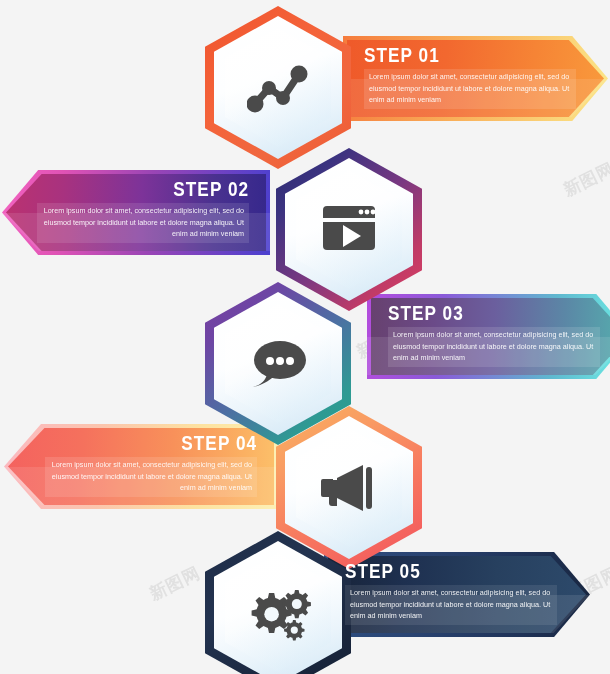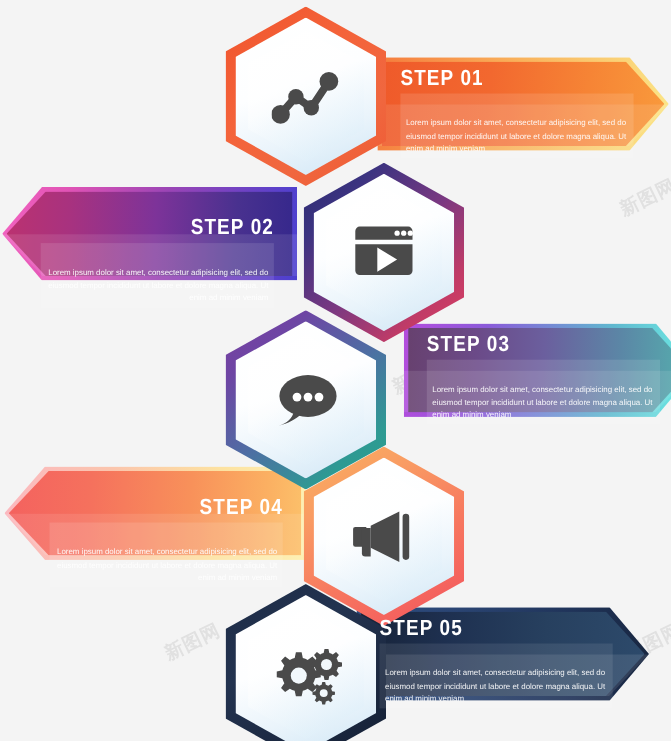--- a/index.html
+++ b/index.html
@@ -144,49 +144,48 @@
     color: #ffffff;
     line-height: 1;
     transform: scaleX(0.86);
     white-space: nowrap;
   }
   .banner-body {
     font-size: 7.2px;
     line-height: 1.62;
     color: rgba(255,255,255,0.92);
     background: rgba(255,255,255,0.12);
-    padding: 21px 5px 3px 5px;
+    padding: 2px 5px 3px 5px;
     margin-top: 4px;
     width: 212px;
   }
 
   
   .align-left .banner-content { padding-left: 21px; }
   .align-left .banner-title { transform-origin: left center; }
   .align-left .banner-body { text-align: left; }
 
   
   .align-right .banner-content {
     padding-right: 21px;
     display: flex;
     flex-direction: column;
     align-items: flex-end;
-    margin-top: 18px;
   }
   .align-right .banner-title { transform-origin: right center; text-align: right; }
   .align-right .banner-body { text-align: right; }
 
   
   #hex-1 { left: 205px; top: 6px;  }
   #hex-2 { left: 276px; top: 148px; }
   #hex-3 { left: 205px; top: 282px; }
   #hex-4 { left: 276px; top: 406px; }
   #hex-5 { left: 205px; top: 531px; }
 
-  #banner-1 { left: 343px; top: 52px;  width: 265px; }
+  #banner-1 { left: 343px; top: 36px;  width: 265px; }
   #banner-2 { left: 2px;   top: 170px; width: 268px; }
   #banner-3 { left: 343px; top: 294px; width: 265px; margin-left: 24px; }
   #banner-4 { left: 4px;   top: 424px; width: 274px; }
   #banner-5 { left: 324px; top: 552px; width: 266px; }
 
   
   #hex-1 .hex-outer { background: linear-gradient(140deg, #f0542d 0%, #f4633a 40%, #f0673f 70%, #ef5a33 100%); }
   #banner-1 .banner-border { background: linear-gradient(100deg, #f57b3c 0%, #f9b05a 45%, #fbe789 100%); }
   #banner-1 .banner-fill   { background: linear-gradient(95deg, #ef5a2a 0%, #f2682f 38%, #f68435 72%, #f99a3c 100%); }
 

